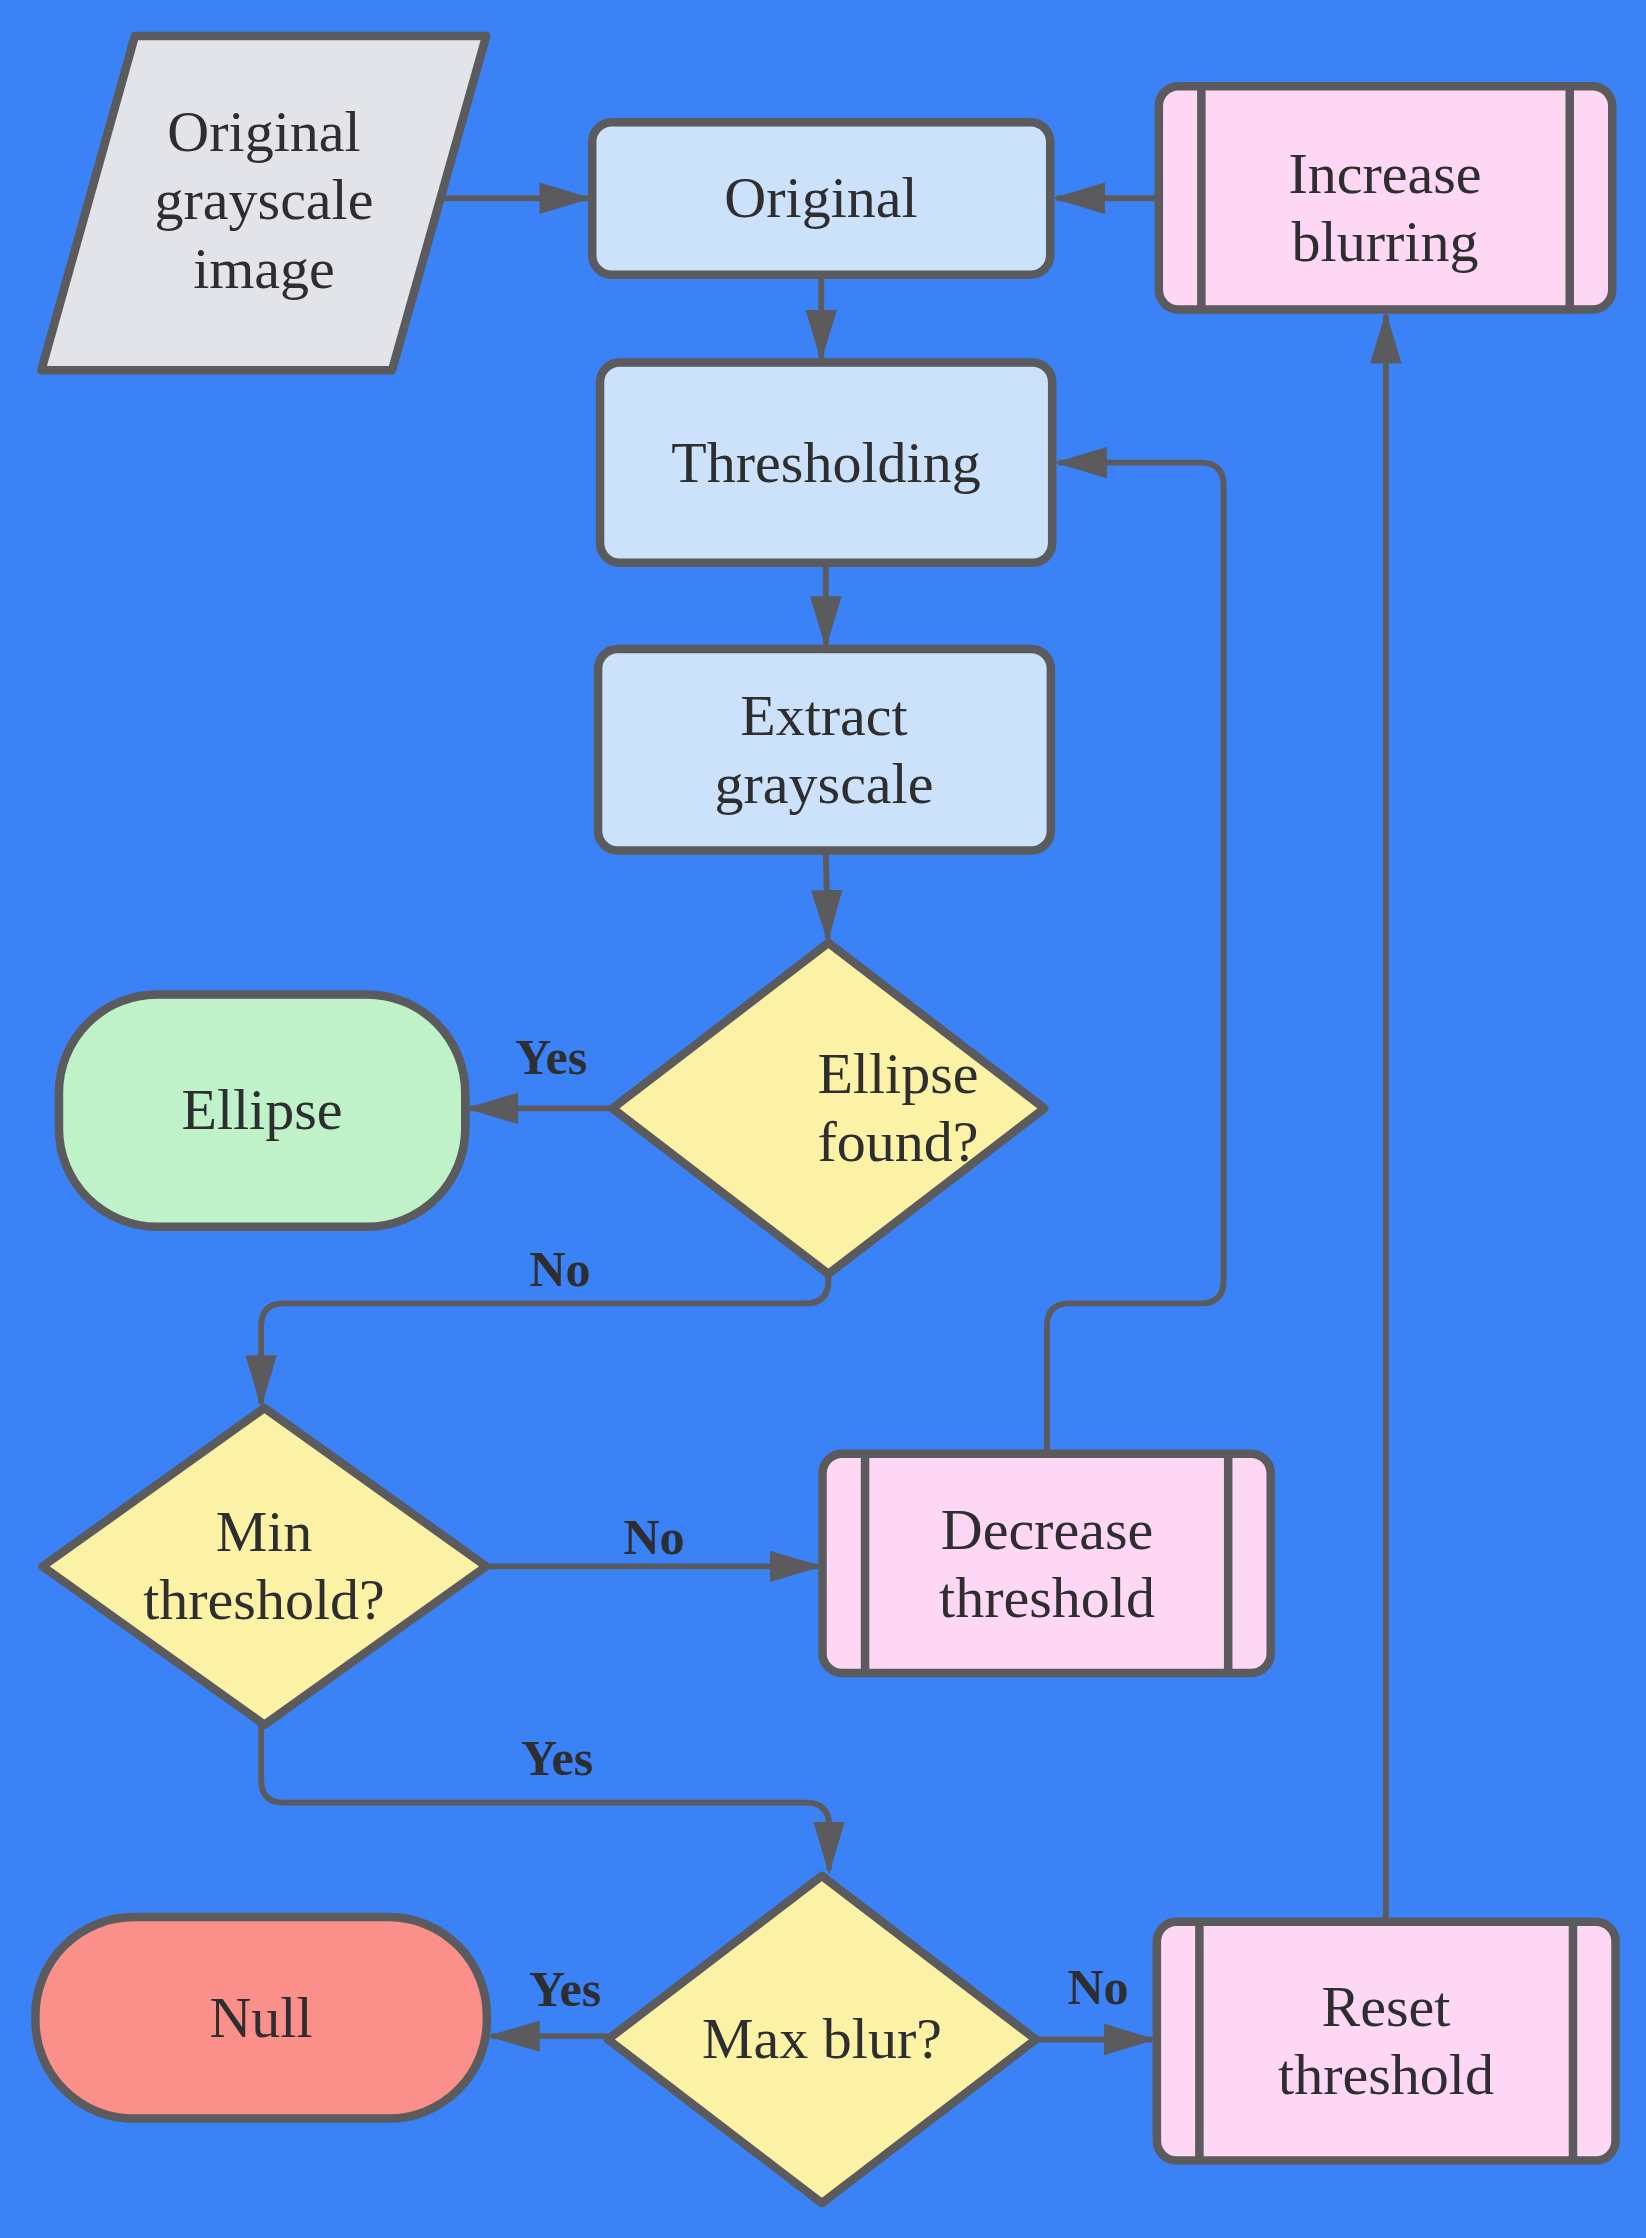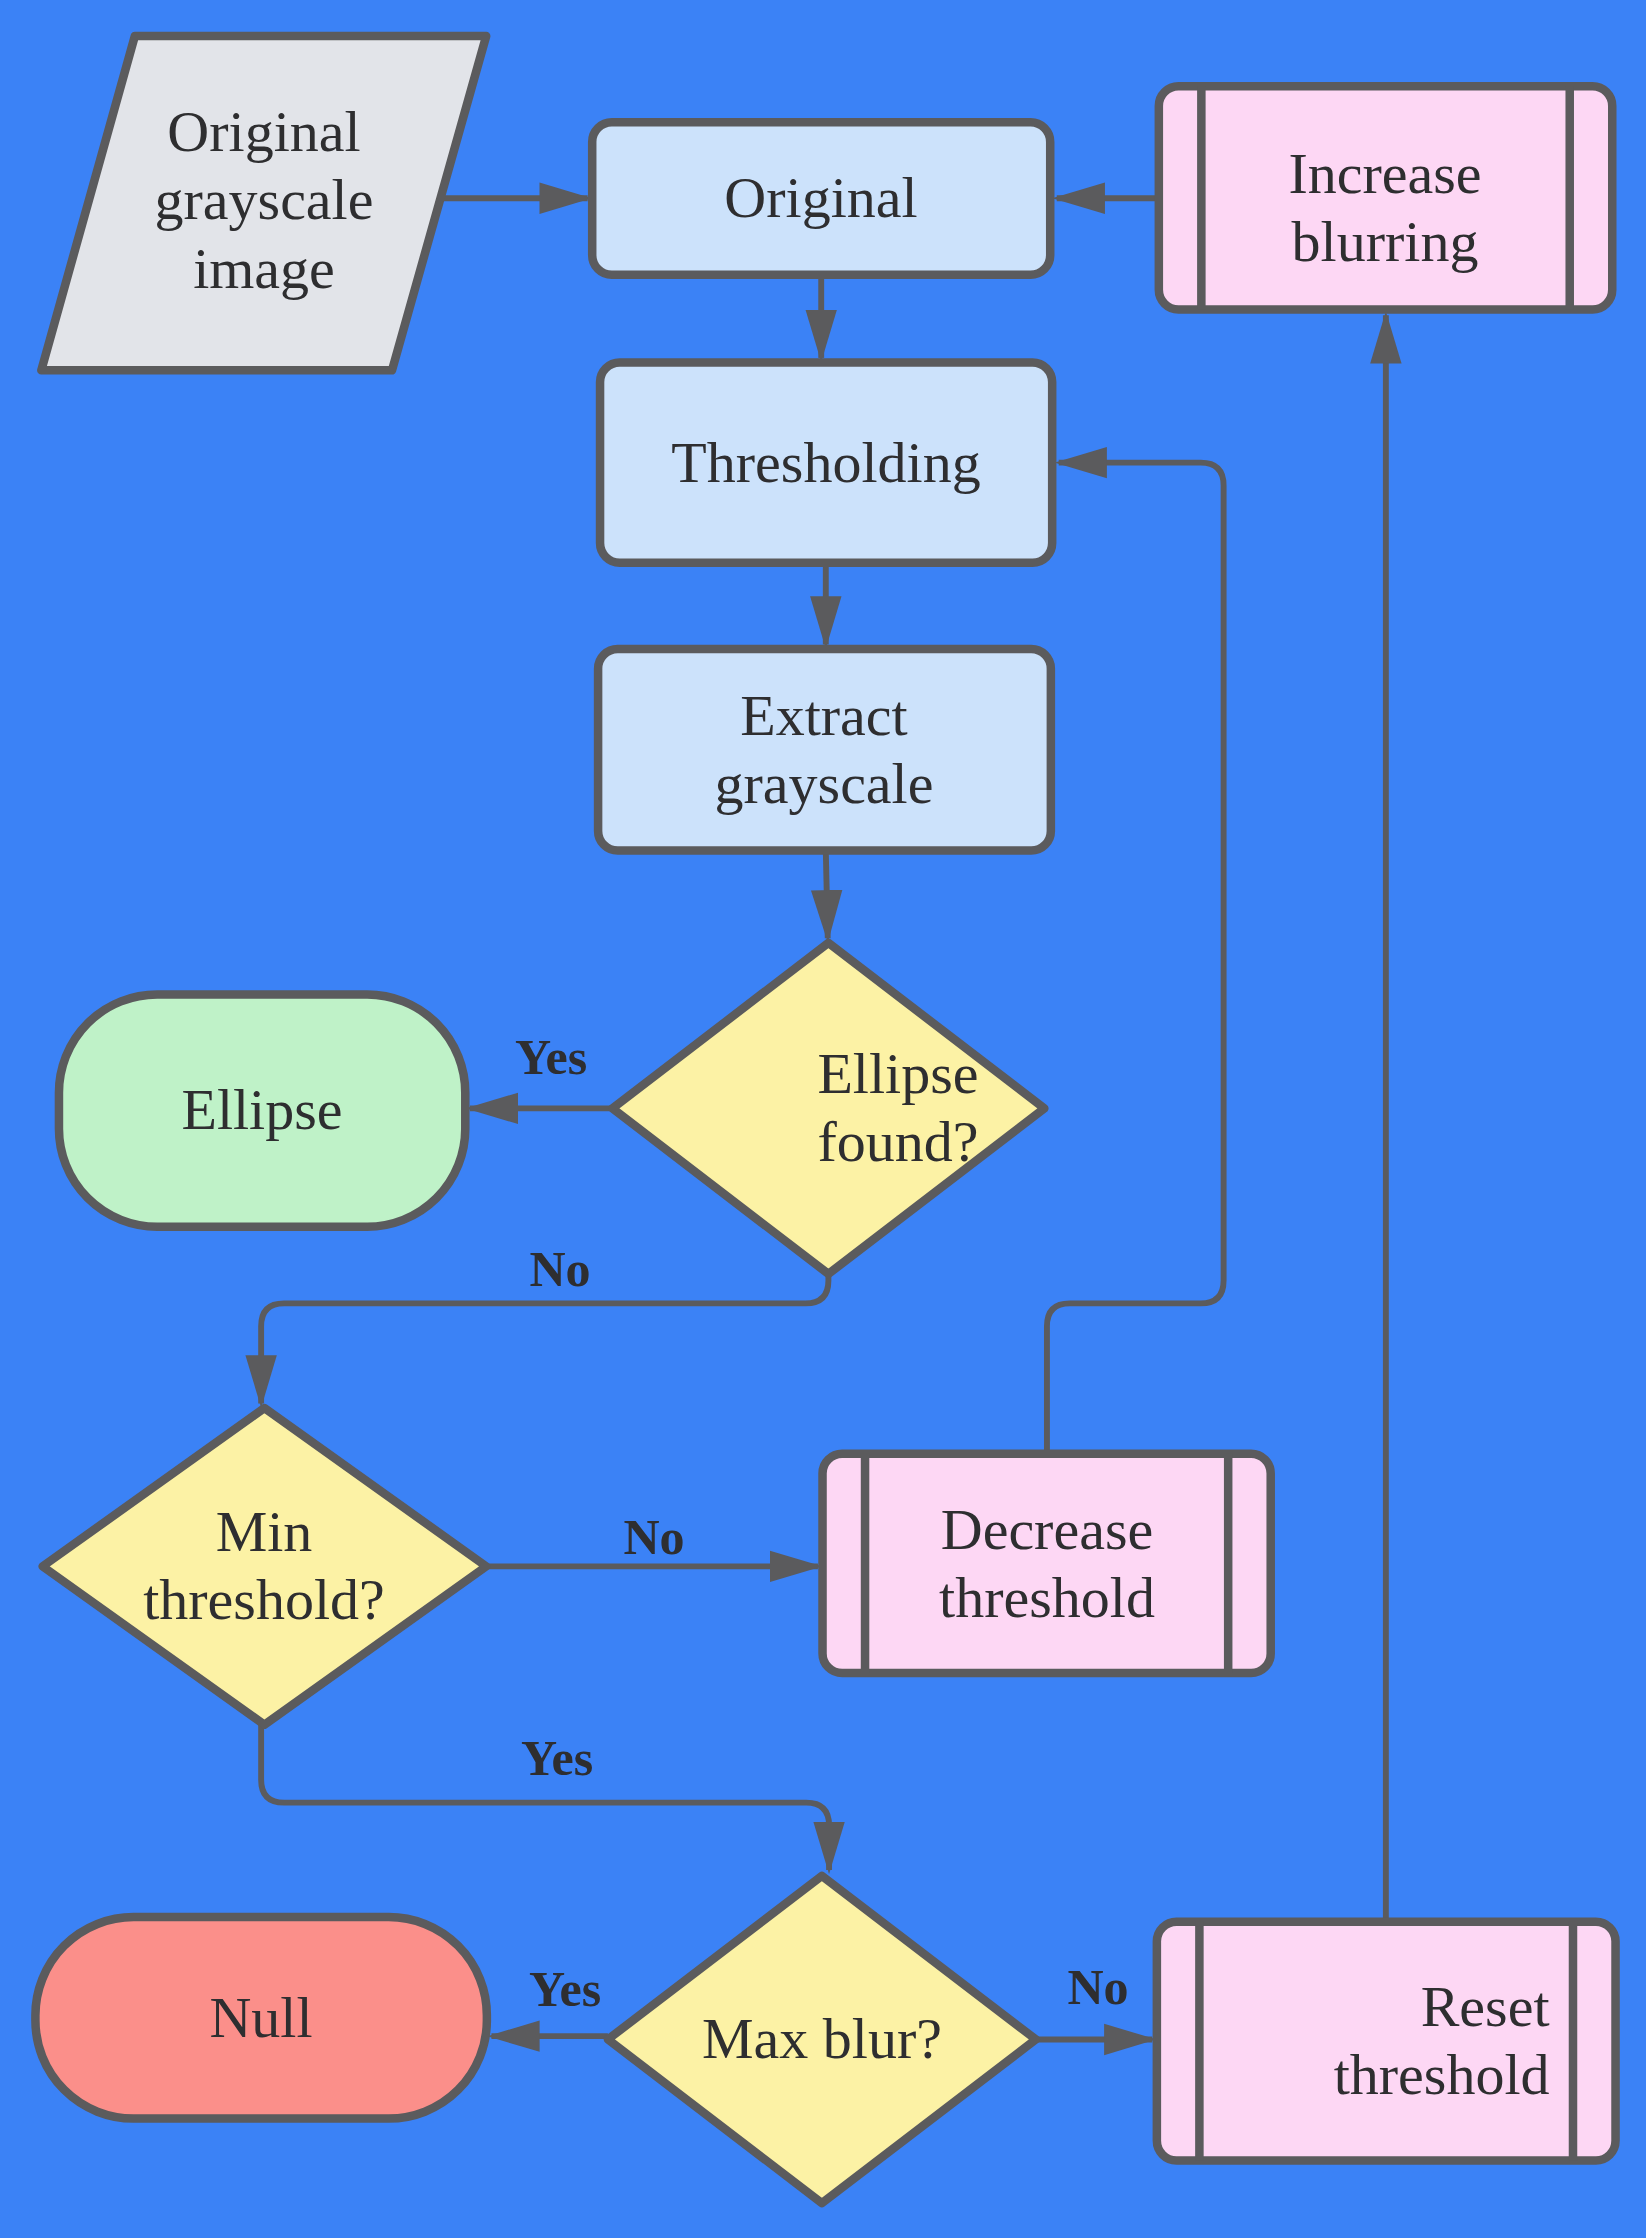--- a/index.html
+++ b/index.html
@@ -126,21 +126,21 @@
   <div class="lbl node-label" style="left:821px; top:198px; width:425px;">Original</div>
   <div class="lbl node-label" style="left:1385px; top:208px; width:301px;">Increase blurring</div>
   <div class="lbl node-label" style="left:826px; top:463px; width:432px;">Thresholding</div>
   <div class="lbl node-label" style="left:824px; top:750px; width:340px;">Extract grayscale</div>
   <div class="lbl node-label" style="left:828px; top:1108px; width:301px;text-align:right;">Ellipse found?</div>
   <div class="lbl node-label" style="left:262px; top:1110px; width:366px;">Ellipse</div>
   <div class="lbl node-label" style="left:264px; top:1566px; width:307px;">Min threshold?</div>
   <div class="lbl node-label" style="left:1047px; top:1564px; width:327px;">Decrease threshold</div>
   <div class="lbl node-label" style="left:822px; top:2039px; width:406px;">Max blur?</div>
   <div class="lbl node-label" style="left:261px; top:2018px; width:366px;">Null</div>
-  <div class="lbl node-label" style="left:1386px; top:2041px; width:327px;text-align:right;">Reset threshold</div>
+  <div class="lbl node-label" style="left:1386px; top:2041px; width:327px;">Reset threshold</div>
 
   <div class="lbl edge-label" style="left:551px; top:1057px;">Yes</div>
   <div class="lbl edge-label" style="left:560px; top:1269px;">No</div>
   <div class="lbl edge-label" style="left:654px; top:1537px;">No</div>
   <div class="lbl edge-label" style="left:557px; top:1758px;">Yes</div>
   <div class="lbl edge-label" style="left:565px; top:1989px;">Yes</div>
   <div class="lbl edge-label" style="left:1098px; top:1987px;">No</div>
 
 </div>
 

